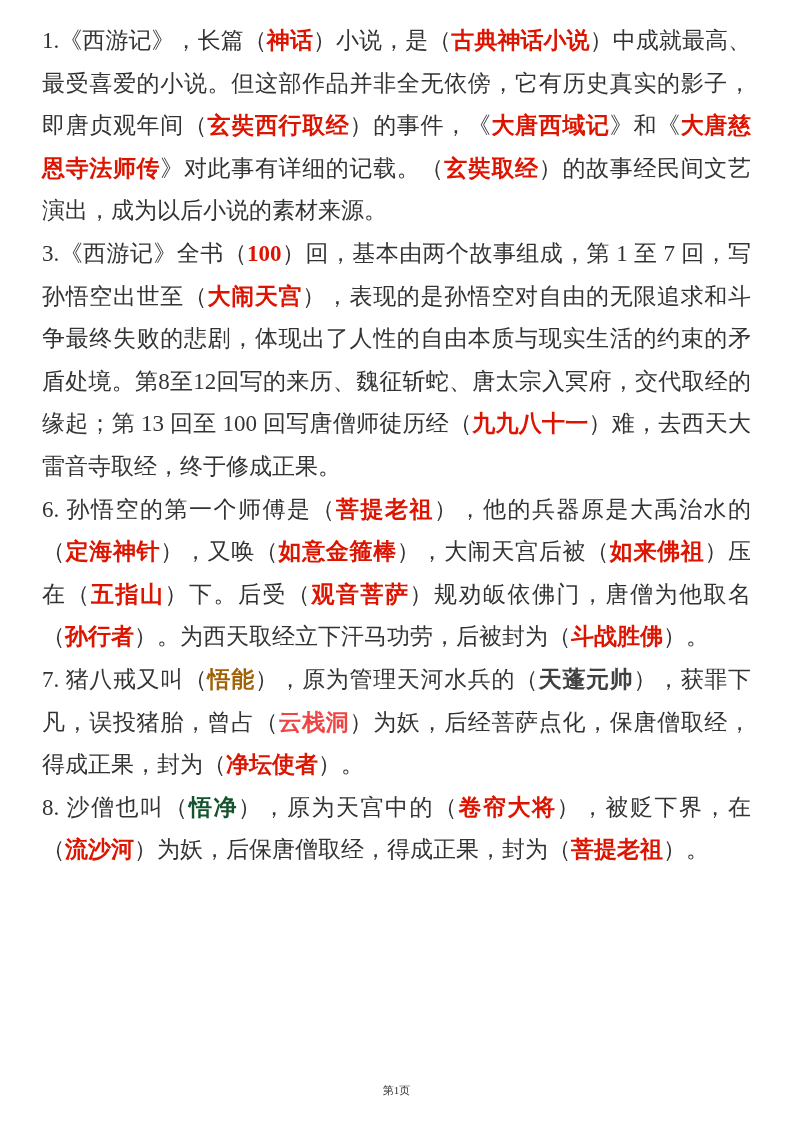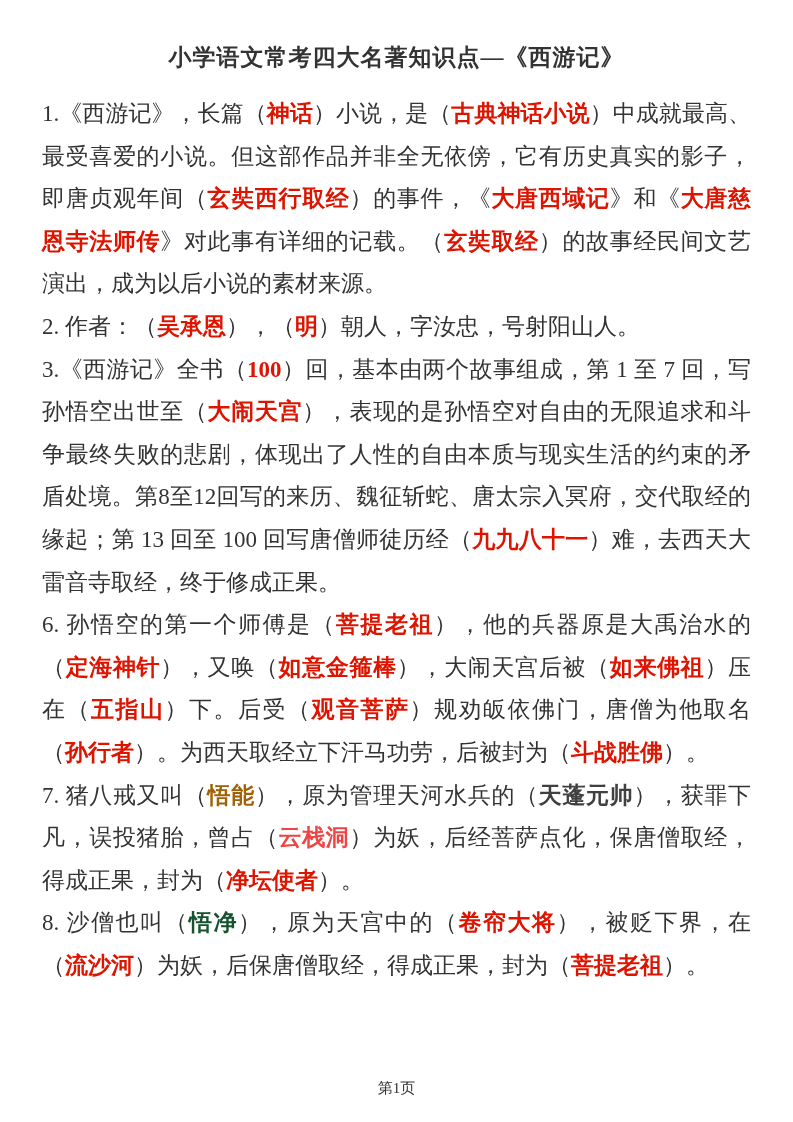--- a/index.html
+++ b/index.html
@@ -35,32 +35,30 @@
   }
   .hl {
     font-weight: bold;
   }
   .doc-footer {
     position: absolute;
     bottom: 24px;
     left: 0;
     right: 0;
     text-align: center;
-    font-size: 15px;
+    font-size: 11px;
   }
 </style>
 </head>
 <body>
 
 <div class="page" style="color: rgb(51, 51, 51); background: rgb(255, 255, 255);">
-  <h1 class="doc-title">小学语文常考四大名著知识点—《西游记》</h1>
 
   <div class="doc-body" id="doc-body">
       <p class="doc-paragraph"><span>1.《西游记》，长篇（</span><span class="hl" style="color: rgb(220, 20, 0);">神话</span><span>）小说，是（</span><span class="hl" style="color: rgb(220, 20, 0);">古典神话小说</span><span>）中成就最高、最受喜爱的小说。但这部作品并非全无依傍，它有历史真实的影子，即唐贞观年间（</span><span class="hl" style="color: rgb(220, 20, 0);">玄奘西行取经</span><span>）的事件，《</span><span class="hl" style="color: rgb(220, 20, 0);">大唐西域记</span><span>》和《</span><span class="hl" style="color: rgb(220, 20, 0);">大唐慈恩寺法师传</span><span>》对此事有详细的记载。（</span><span class="hl" style="color: rgb(220, 20, 0);">玄奘取经</span><span>）的故事经民间文艺演出，成为以后小说的素材来源。</span></p>
-      <p class="doc-paragraph"><span>2. 作者：（</span><span class="hl" style="color: rgb(220, 20, 0);">吴承恩</span><span>），（</span><span class="hl" style="color: rgb(220, 20, 0);">明</span><span>）朝人，字汝忠，号射阳山人。</span></p>
       <p class="doc-paragraph"><span>3.《西游记》全书（</span><span class="hl" style="color: rgb(220, 20, 0);">100</span><span>）回，基本由两个故事组成，第 1 至 7 回，写孙悟空出世至（</span><span class="hl" style="color: rgb(220, 20, 0);">大闹天宫</span><span>），表现的是孙悟空对自由的无限追求和斗争最终失败的悲剧，体现出了人性的自由本质与现实生活的约束的矛盾处境。第8至12回写的来历、魏征斩蛇、唐太宗入冥府，交代取经的缘起；第 13 回至 100 回写唐僧师徒历经（</span><span class="hl" style="color: rgb(220, 20, 0);">九九八十一</span><span>）难，去西天大雷音寺取经，终于修成正果。</span></p>
       <p class="doc-paragraph"><span>6. 孙悟空的第一个师傅是（</span><span class="hl" style="color: rgb(220, 20, 0);">菩提老祖</span><span>），他的兵器原是大禹治水的（</span><span class="hl" style="color: rgb(220, 20, 0);">定海神针</span><span>），又唤（</span><span class="hl" style="color: rgb(220, 20, 0);">如意金箍棒</span><span>），大闹天宫后被（</span><span class="hl" style="color: rgb(220, 20, 0);">如来佛祖</span><span>）压在（</span><span class="hl" style="color: rgb(220, 20, 0);">五指山</span><span>）下。后受（</span><span class="hl" style="color: rgb(220, 20, 0);">观音菩萨</span><span>）规劝皈依佛门，唐僧为他取名（</span><span class="hl" style="color: rgb(220, 20, 0);">孙行者</span><span>）。为西天取经立下汗马功劳，后被封为（</span><span class="hl" style="color: rgb(220, 20, 0);">斗战胜佛</span><span>）。</span></p>
       <p class="doc-paragraph"><span>7. 猪八戒又叫（</span><span class="hl" style="color: #a16207;">悟能</span><span>），原为管理天河水兵的（</span><span class="hl" style="color: #404040;">天蓬元帅</span><span>），获罪下凡，误投猪胎，曾占（</span><span class="hl" style="color: #ef4444;">云栈洞</span><span>）为妖，后经菩萨点化，保唐僧取经，得成正果，封为（</span><span class="hl" style="color: rgb(220, 20, 0);">净坛使者</span><span>）。</span></p>
       <p class="doc-paragraph"><span>8. 沙僧也叫（</span><span class="hl" style="color: #14532d;">悟净</span><span>），原为天宫中的（</span><span class="hl" style="color: rgb(220, 20, 0);">卷帘大将</span><span>），被贬下界，在（</span><span class="hl" style="color: rgb(220, 20, 0);">流沙河</span><span>）为妖，后保唐僧取经，得成正果，封为（</span><span class="hl" style="color: rgb(220, 20, 0);">菩提老祖</span><span>）。</span></p>
     </div>
 
   <div class="doc-footer">第1页</div>
 </div>
 
 </body></html>

